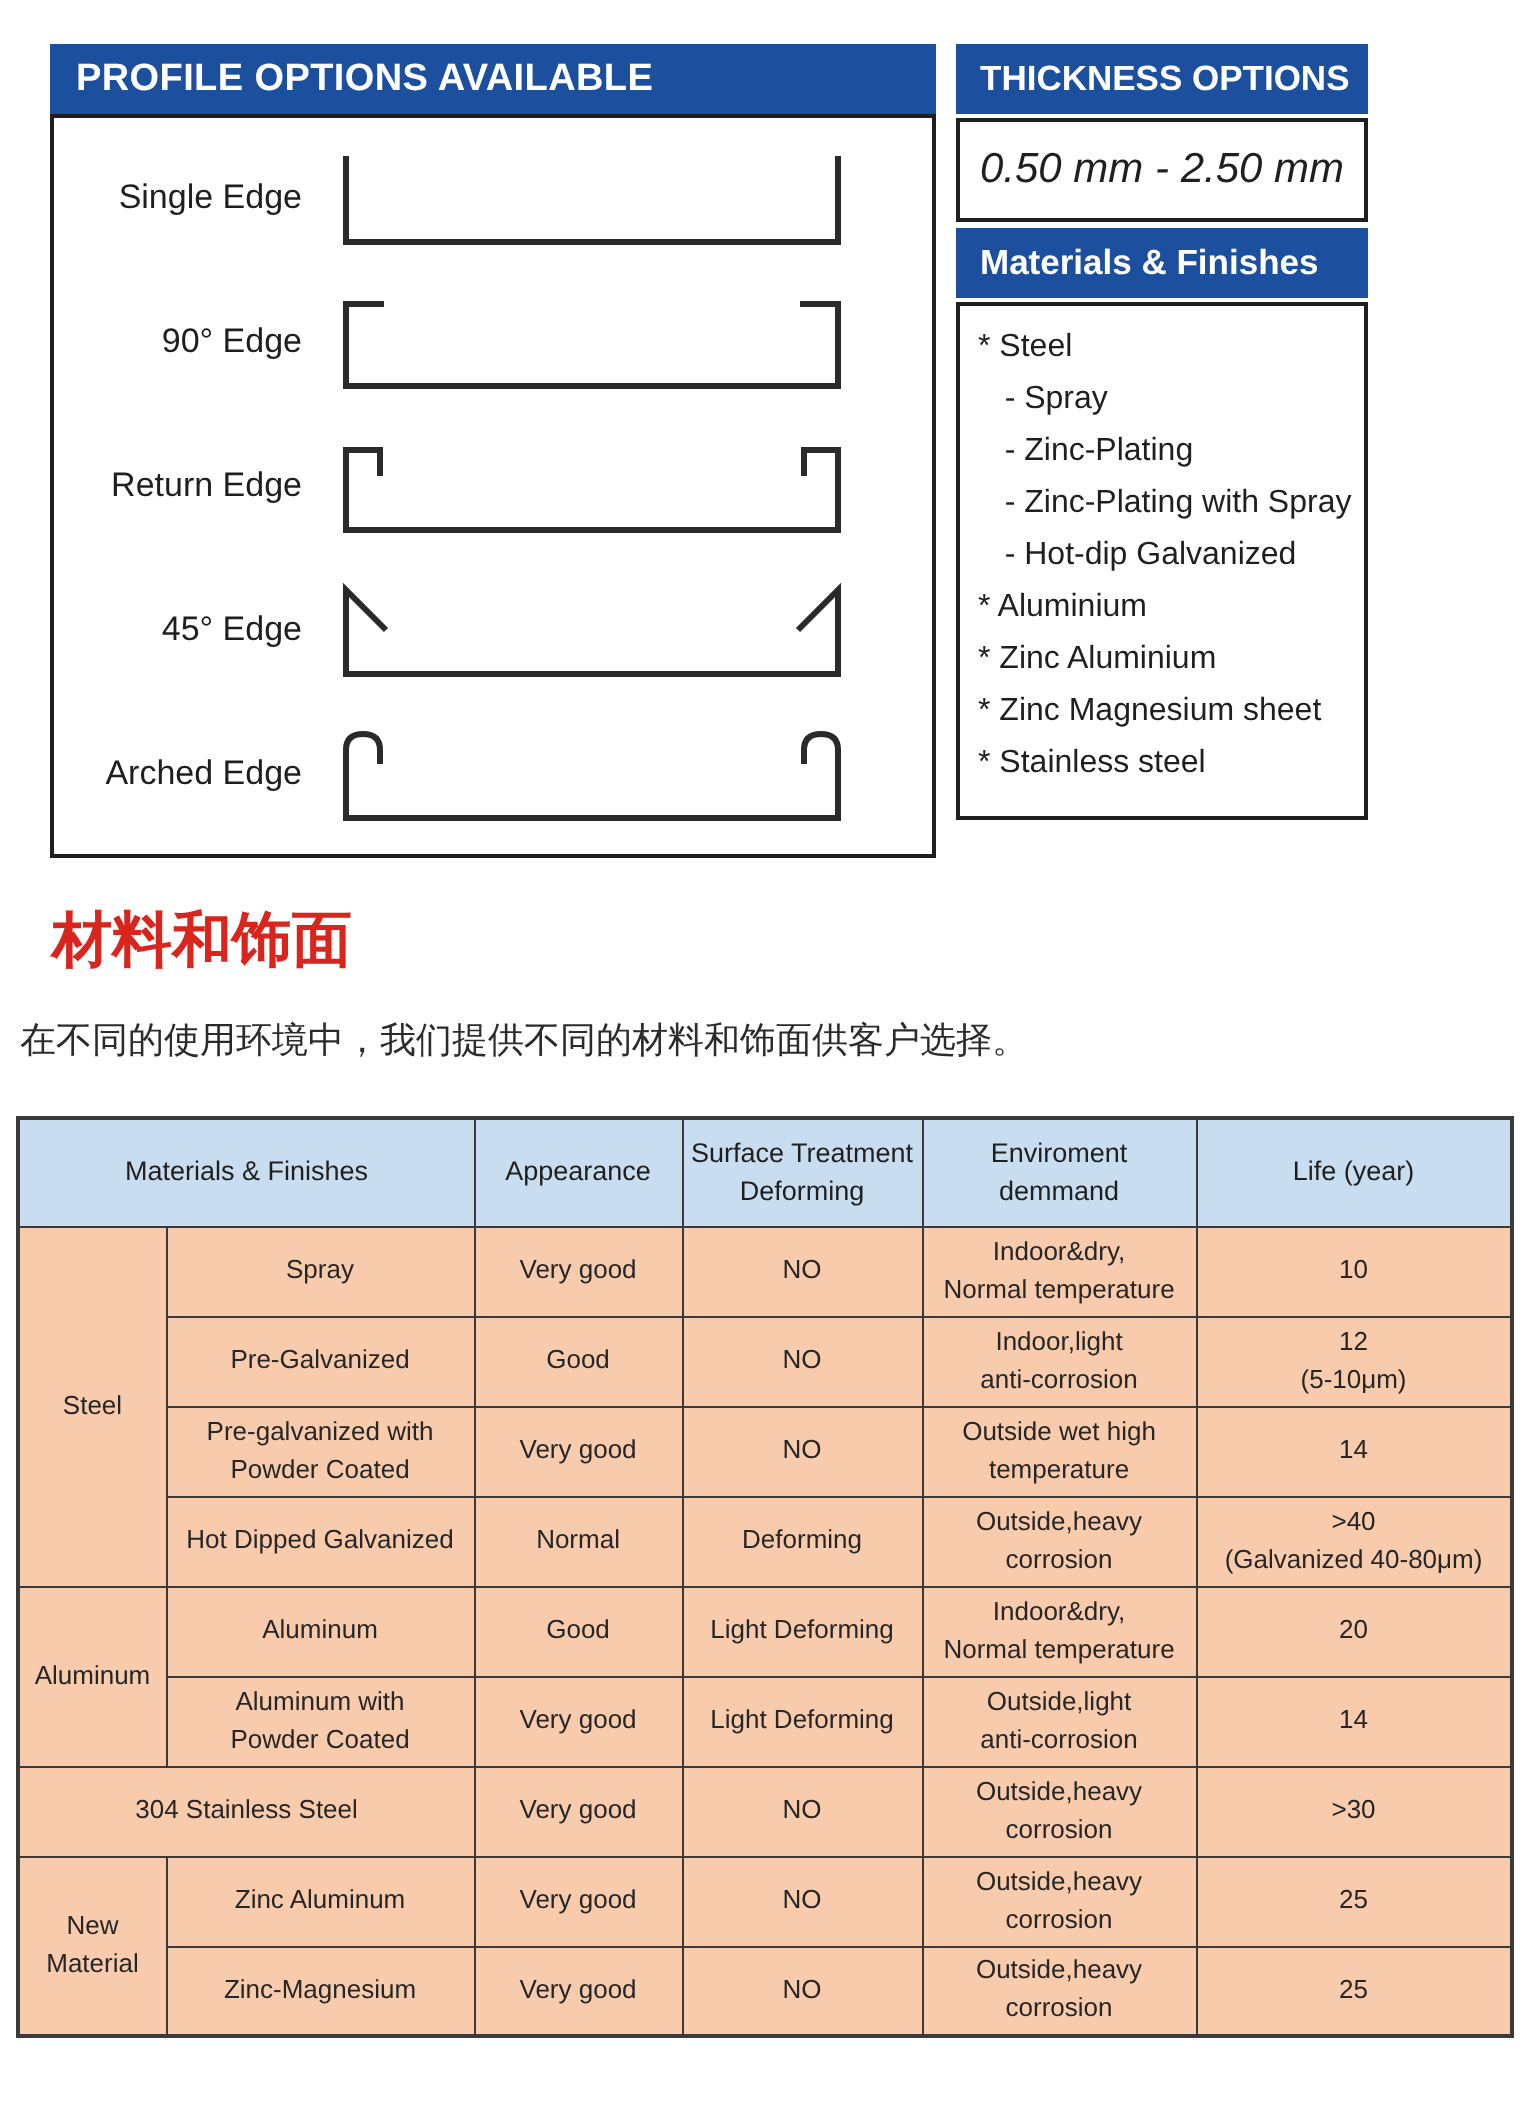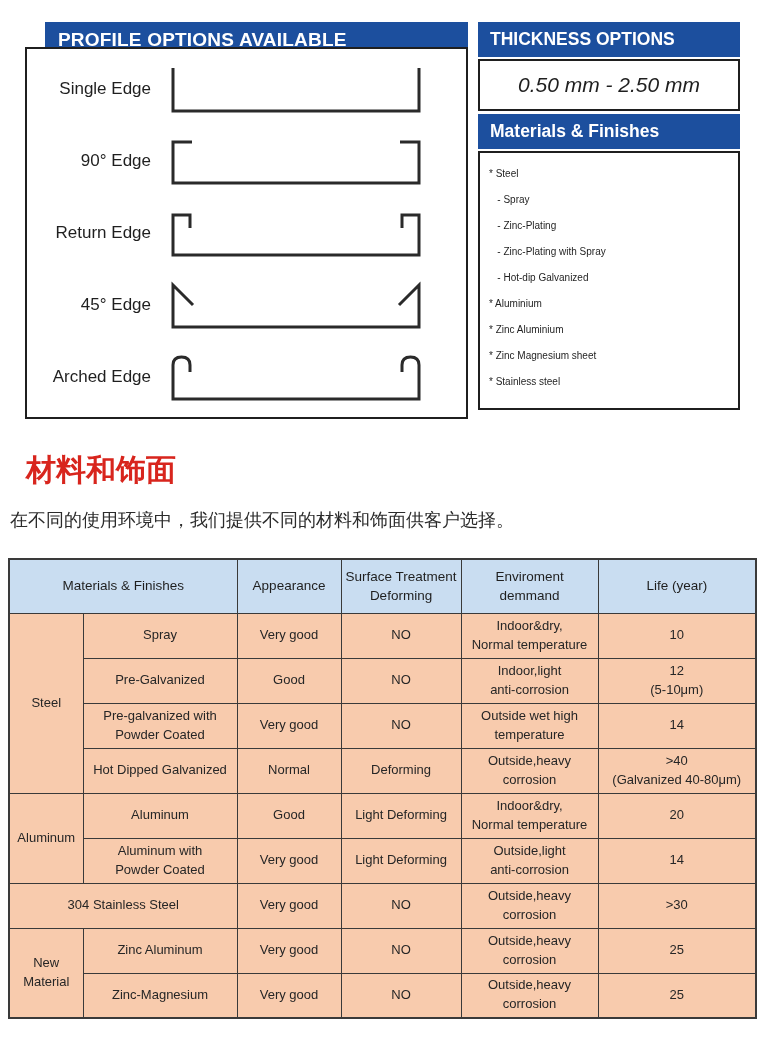--- a/index.html
+++ b/index.html
@@ -5,46 +5,45 @@
   html,body { margin:0; padding:0; }
   body {
     width:763px; height:1056px; background:#ffffff; position:relative;
     font-family:"Liberation Sans","DejaVu Sans",sans-serif; color:#262626;
     overflow:hidden;
   }
 
   
   .panel-header {
     background:#1c4f9e; color:#ffffff; font-weight:bold;
-    height:25px; line-height:35px; padding-left:13px; font-size:19px;
+    height:35px; line-height:35px; padding-left:13px; font-size:19px;
     letter-spacing:0.2px;
-    margin-left:20px;
   }
   .left-panel { position:absolute; left:25px; top:22px; width:443px; }
   .left-body {
     border:2px solid #1f1f1f; background:#fff; height:372px;
     padding-top:4px; box-sizing:border-box;
   }
   .profile-row { height:72px; display:flex; align-items:center; }
   .profile-label { width:124px; text-align:right; font-size:17px; flex:none; color:#1f1f1f; }
   .profile-svg { margin-left:14px; flex:none; display:block; }
   .profile-svg path { fill:none; stroke:#2a2a2a; stroke-width:3; }
 
-  .right-panel { position:absolute; left:478px; top:22px; width:262px; }
+  .right-panel { position:absolute; left:478px; top:22px; width:206px; }
   .rp-header { background:#1c4f9e; color:#fff; font-weight:bold; height:35px; line-height:35px; padding-left:12px; font-size:17.5px; }
   .thickness-box {
     border:2px solid #1f1f1f; height:52px; margin:2px 0 3px 0; background:#fff;
     display:flex; align-items:center; justify-content:center;
     font-size:21px; color:#1f1f1f; box-sizing:border-box;font-style:italic;
   }
   .materials-box {
     border:2px solid #1f1f1f; background:#fff; margin-top:2px;
     padding:8px 8px 8px 9px; height:259px; box-sizing:border-box;
   }
-  .mat-item { font-size:10px; line-height:26px; white-space:pre; color:#1f1f1f; }
+  .mat-item { font-size:16px; line-height:26px; white-space:pre; color:#1f1f1f; }
 
   
   .section-heading {
     position:absolute; left:26px; top:450px;
     font-size:30px; font-weight:bold; color:#d8251d;
   }
   .section-intro {
     position:absolute; left:10px; top:508px;
     font-size:18px; color:#2b2b2b;
   }

